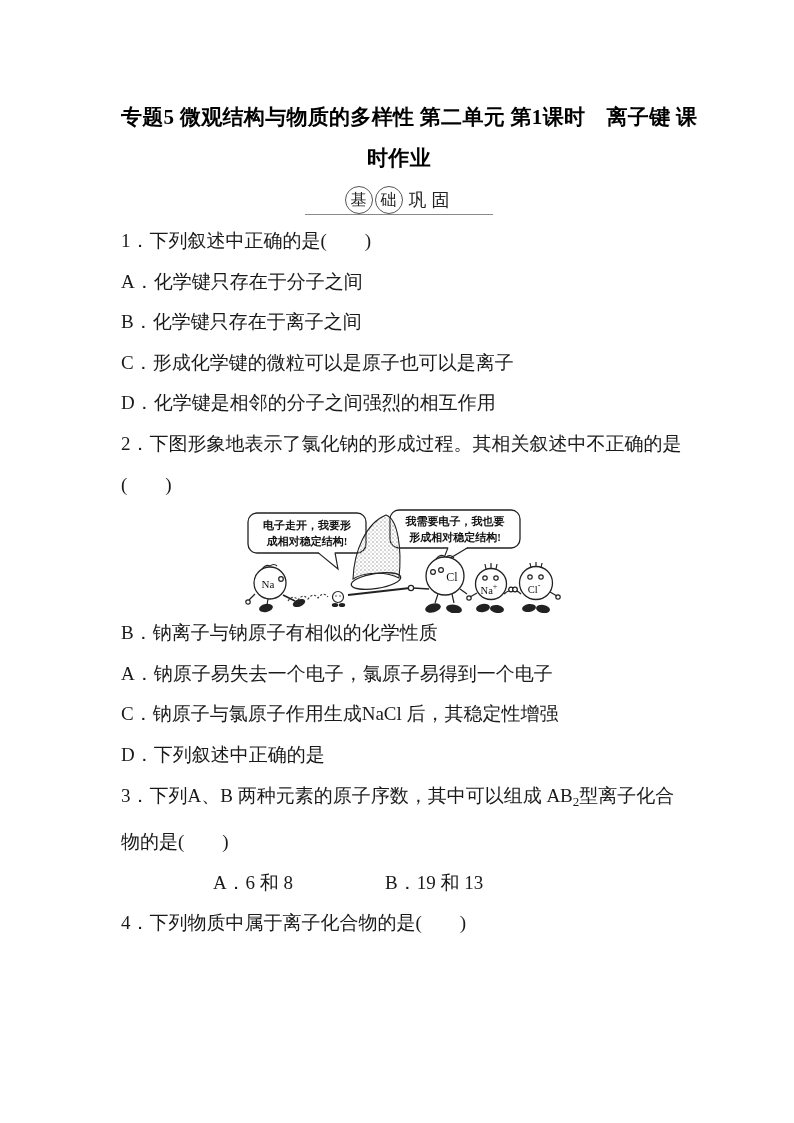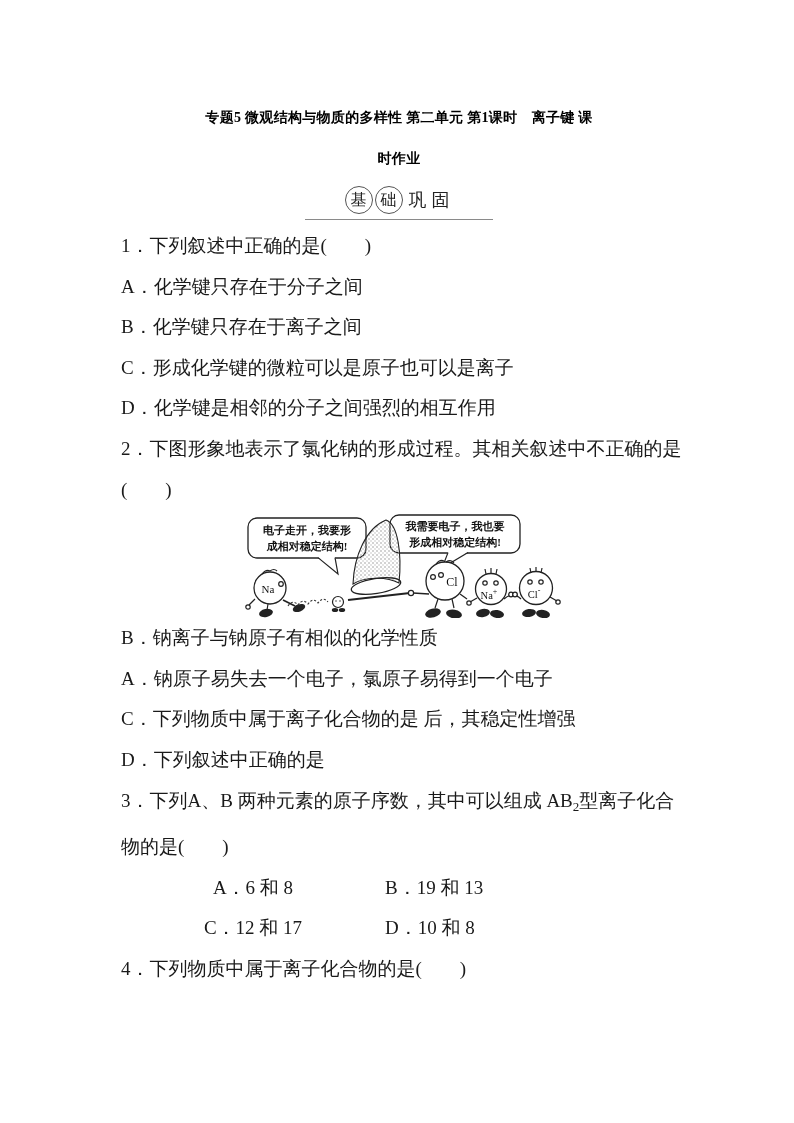--- a/index.html
+++ b/index.html
@@ -3,27 +3,27 @@
 <meta charset="utf-8">
 <style>
   html,body{margin:0;padding:0;background:#ffffff;}
   .page{
     position:relative;width:794px;height:1123px;background:#ffffff;
     color:#1a1a1a;font-family:"Liberation Serif","DejaVu Serif",serif;
     overflow:hidden;
   }
   .doc{position:absolute;left:121px;top:97px;width:556px;}
   .title{
-    font-size:14px;font-weight:bold;color:#000;text-align:center;
+    font-size:21px;font-weight:bold;color:#000;text-align:center;
     line-height:41px;letter-spacing:.3px;white-space:nowrap;
   }
   .title .tline{display:block;white-space:nowrap;}
   .badge{
     width:188px;margin:7px auto 0;text-align:center;white-space:nowrap;
-    border-bottom:1px solid #8a8a8a;padding-bottom:5px;height:28px;
+    border-bottom:1px solid #8a8a8a;height:28px;
   }
   .badge .circ{
     display:inline-block;width:26px;height:26px;line-height:26px;
     border:1px solid #555;border-radius:50%;font-size:16px;text-align:center;
     vertical-align:middle;margin:0 1px;color:#222;
   }
   .badge .rest{
     display:inline-block;font-size:18px;letter-spacing:5px;margin-left:5px;
     vertical-align:middle;color:#222;
   }
@@ -154,31 +154,27 @@
 
         <g stroke="#222" fill="none" stroke-width="1.3">
           <path d="M264,85 q9,-8 17,0"></path>
           <circle cx="271" cy="80.5" r="2.3" fill="#fff"></circle>
           <circle cx="275" cy="80.5" r="2.3" fill="#fff"></circle>
         </g>
       </svg>
 
       <div class="line">B．钠离子与钠原子有相似的化学性质</div>
       <div class="line">A．钠原子易失去一个电子，氯原子易得到一个电子</div>
-      <div class="line">C．下列物质中属于离子化合物的是 后，其稳定性增强</div>
+      <div class="line">C．钠原子与氯原子作用生成NaCl 后，其稳定性增强</div>
       <div class="line">D．下列叙述中正确的是</div>
 
       <div class="line"><span>3．下列A、B 两种元素的原子序数，其中可以组成 AB</span><span class="sub">2</span><span>型离子化合</span></div>
       <div class="line">物的是(　　)</div>
       <div class="tworow">
         <span class="c1">A．6 和 8</span>
         <span class="c2">B．19 和 13</span>
-      </div>
-      <div class="tworow">
-        <span class="c1">C．12 和 17</span>
-        <span class="c2">D．10 和 8</span>
       </div>
 
       <div class="line">4．下列物质中属于离子化合物的是(　　)</div>
 
     </div>
   </div>
 </div>
 
 </body></html>

